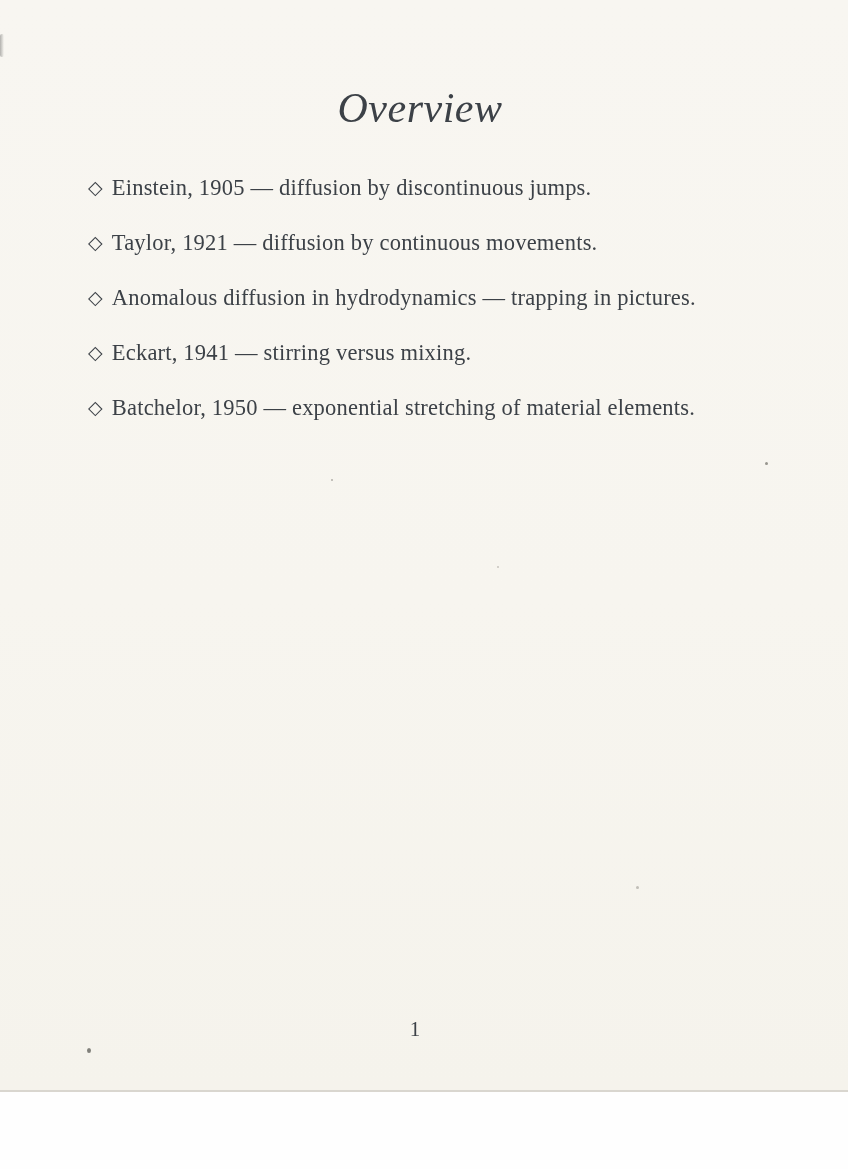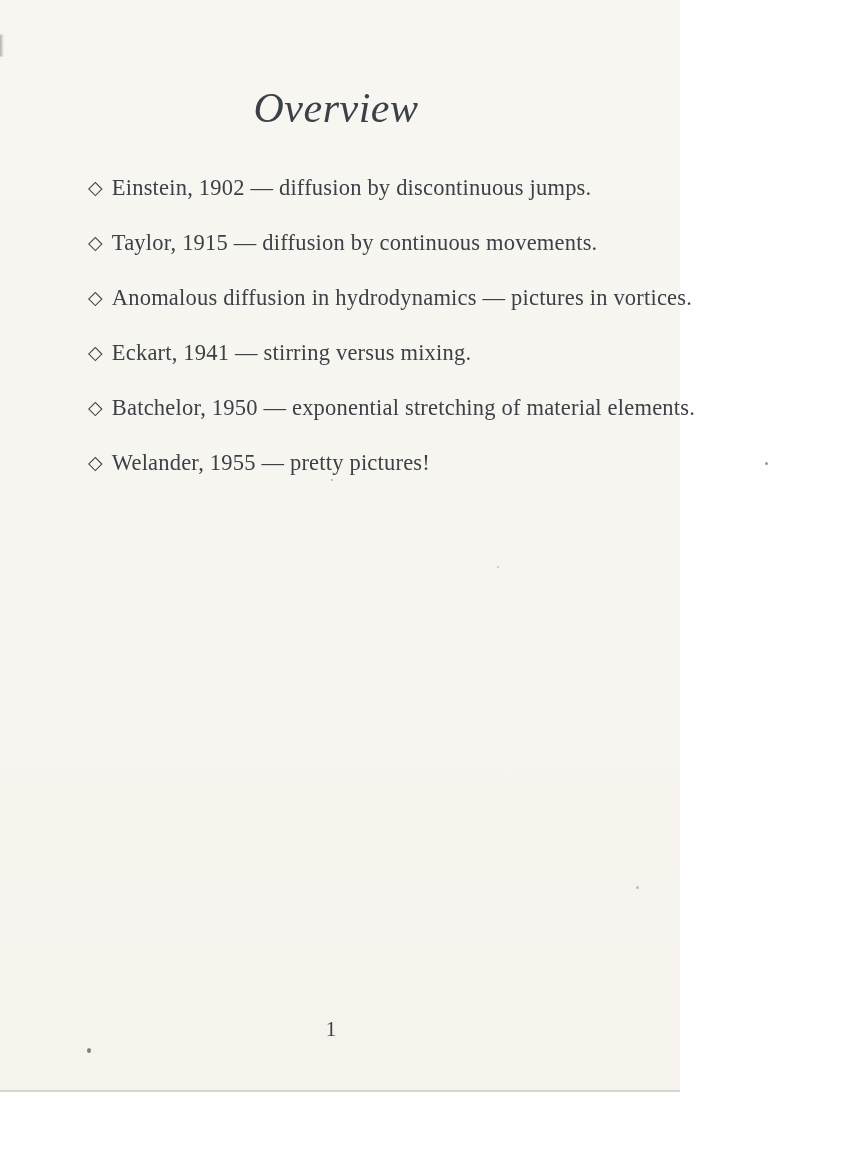--- a/index.html
+++ b/index.html
@@ -11,21 +11,21 @@
     position: relative;
     width: 848px;
     height: 1169px;
     overflow: hidden;
     background: var(--scanner-bg, #fefefe);
     font-family: "Liberation Serif", serif;
   }
   .paper {
     position: absolute;
     top: 0; left: 0;
-    width: 680px;
+    width: 848px;
     height: 1090px;
     background: linear-gradient(180deg, #f8f6f1 0%, var(--paper, #f7f5ef) 55%, #f5f3ec 100%);
     border-bottom: 2px solid var(--paper-edge, #d9d6cf);
     color: var(--ink, #3c4147);
     text-decoration: underline;
   }
   .title {
     position: absolute;
     top: 84px;
     left: 0;
@@ -98,36 +98,33 @@
 <body>
 
 <div class="stage">
   <div class="paper">
     <div class="smudge"></div>
 
     <h1 class="title">Overview</h1>
 
     <ul class="bullets">
       <li class="bullet">
-        <span class="marker">◇</span><span>Einstein, 1902 — diffusion by discontinuous jumps.</span>
+        <span class="marker">◇</span><span>Einstein, 1905 — diffusion by discontinuous jumps.</span>
       </li>
       <li class="bullet">
-        <span class="marker">◇</span><span>Taylor, 1915 — diffusion by continuous movements.</span>
+        <span class="marker">◇</span><span>Taylor, 1921 — diffusion by continuous movements.</span>
       </li>
       <li class="bullet">
-        <span class="marker">◇</span><span>Anomalous diffusion in hydrodynamics — pictures in vortices.</span>
+        <span class="marker">◇</span><span>Anomalous diffusion in hydrodynamics — trapping in pictures.</span>
       </li>
       <li class="bullet">
         <span class="marker">◇</span><span>Eckart, 1941 — stirring versus mixing.</span>
       </li>
       <li class="bullet">
         <span class="marker">◇</span><span>Batchelor, 1950 — exponential stretching of material elements.</span>
-      </li>
-      <li class="bullet">
-        <span class="marker">◇</span><span>Welander, 1955 — pretty pictures!</span>
       </li>
     </ul>
 
     <div class="page-number">1</div>
 
     <div class="speck s1"></div>
     <div class="speck s2"></div>
     <div class="speck s3"></div>
     <div class="speck s4"></div>
     <div class="speck s5"></div>

